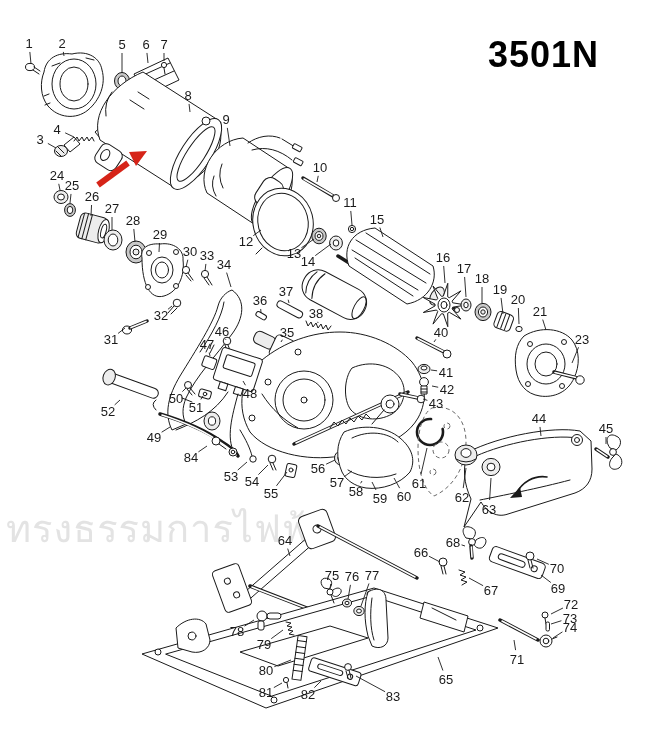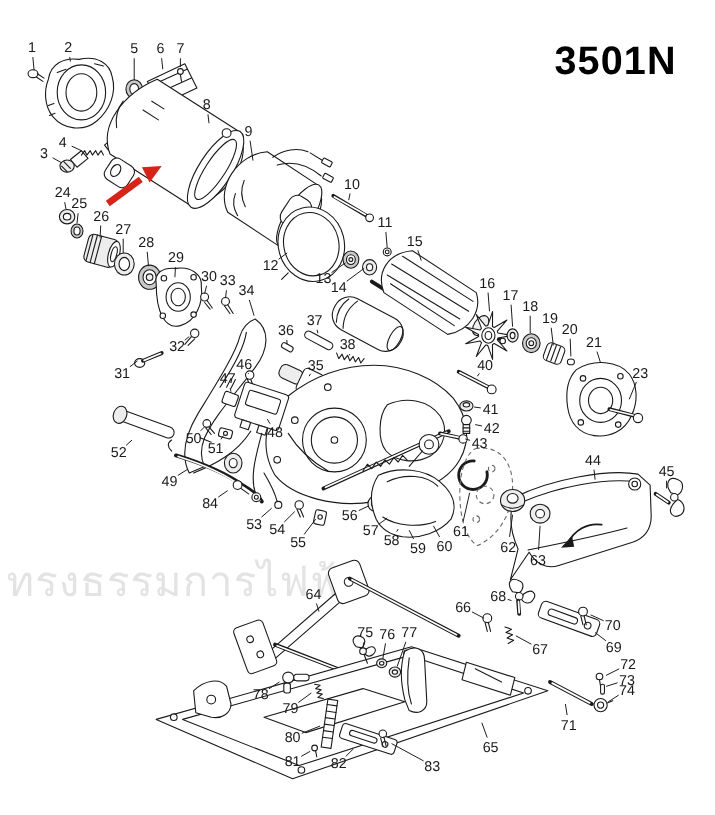--- a/index.html
+++ b/index.html
@@ -1,21 +1,21 @@
 <!DOCTYPE html>
 <html><head>
 <meta charset="utf-8">
 <style>
   html,body{margin:0;padding:0;background:#fff;}
   #stage{position:relative;width:650px;height:741px;background:#fff;overflow:hidden;
          font-family:"Liberation Sans",sans-serif;}
   #watermark{position:absolute;left:6px;top:498px;font-size:38px;letter-spacing:1px;
              color:#e3e3e3;white-space:nowrap;z-index:0;font-weight:400;}
   #model-title{position:absolute;left:488px;top:34px;font-size:36px;font-weight:bold;
-               letter-spacing:1px;color:#000;z-index:2;margin-left:16px;}
+               letter-spacing:1px;color:#000;z-index:2;}
   #diagram-svg{position:absolute;left:0;top:0;z-index:1;}
   .ln{fill:none;stroke:#1a1a1a;stroke-width:1;stroke-linejoin:round;stroke-linecap:round;}
   .fw{fill:#ffffff;stroke:#1a1a1a;stroke-width:1;stroke-linejoin:round;}
   .fg{fill:#ededed;stroke:#1a1a1a;stroke-width:1;stroke-linejoin:round;}
   .fd{fill:#c9c9c9;stroke:#1a1a1a;stroke-width:1;stroke-linejoin:round;}
   .thick{fill:none;stroke:#1a1a1a;stroke-width:3.5;stroke-linecap:round;}
   .thickw{fill:none;stroke:#ffffff;stroke-width:1.6;stroke-linecap:round;}
   .dash{fill:none;stroke:#6a6a6a;stroke-width:1;stroke-dasharray:4 3;}
   .plabel{font:13px "Liberation Sans",sans-serif;fill:#1a1a1a;text-anchor:middle;}
   .leader{stroke:#1a1a1a;stroke-width:0.9;}

